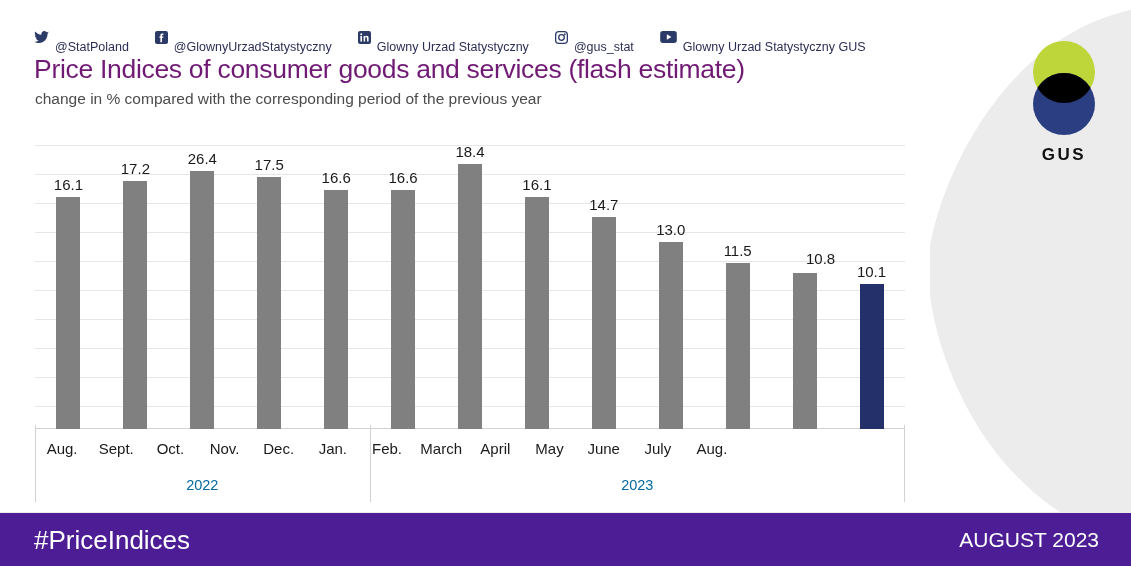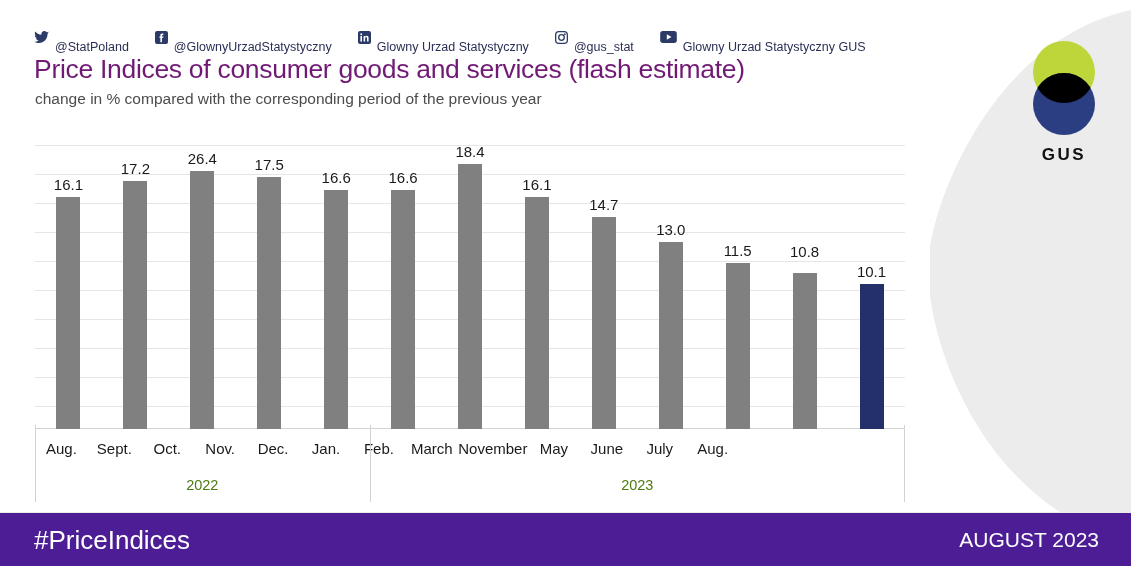--- a/index.html
+++ b/index.html
@@ -140,21 +140,21 @@
   }
   .years {
     position: absolute;
     left: 0; top: 329px;
     width: 870px; height: 33px;
   }
   .year {
     position: absolute;
     top: 8px;
     font-size: 14.5px;
-    color: #4d7c0f;
+    color: #0369a1;
     transform: translateX(-50%);
   }
   
   .group-sep {
     position: absolute;
     top: 285px;
     width: 1px;
     background: #d2d2d2;
     height: 77px;
   }
@@ -348,39 +348,39 @@
           </div>
           <div class="bar-slot">
             <div class="bar-value" style="bottom: 191.2px;">13.0</div>
             <div class="bar" style="height: 187.2px; background: rgb(128, 128, 128);"></div>
           </div>
           <div class="bar-slot">
             <div class="bar-value" style="bottom: 169.6px; text-align: right;">11.5</div>
             <div class="bar" style="height: 165.6px; background: rgb(128, 128, 128);"></div>
           </div>
           <div class="bar-slot">
-            <div class="bar-value" style="bottom: 169px;">10.8</div>
+            <div class="bar-value" style="bottom: 162px; margin-left: 16px;">10.8</div>
             <div class="bar" style="height: 155.52px; background: rgb(128, 128, 128);"></div>
           </div>
           <div class="bar-slot">
             <div class="bar-value" style="bottom: 149.44px;">10.1</div>
             <div class="bar highlight" style="height: 145.44px; background: rgb(35, 48, 106);"></div>
           </div>
         </div>
     </div>
     <div class="months">
         <div class="month">Aug.</div>
         <div class="month">Sept.</div>
         <div class="month">Oct.</div>
         <div class="month">Nov.</div>
         <div class="month">Dec.</div>
         <div class="month">Jan.</div>
         <div class="month">Feb.</div>
         <div class="month">March</div>
-        <div class="month">November</div>
+        <div class="month">April</div>
         <div class="month">May</div>
         <div class="month">June</div>
         <div class="month">July</div>
         <div class="month">Aug.</div>
       </div>
     <div class="years">
         <div class="year" style="left: 167.308px;">2022</div>
         <div class="year" style="left: 602.308px;">2023</div>
       </div>
   <div class="group-sep" style="left: 334.615px;"></div>

